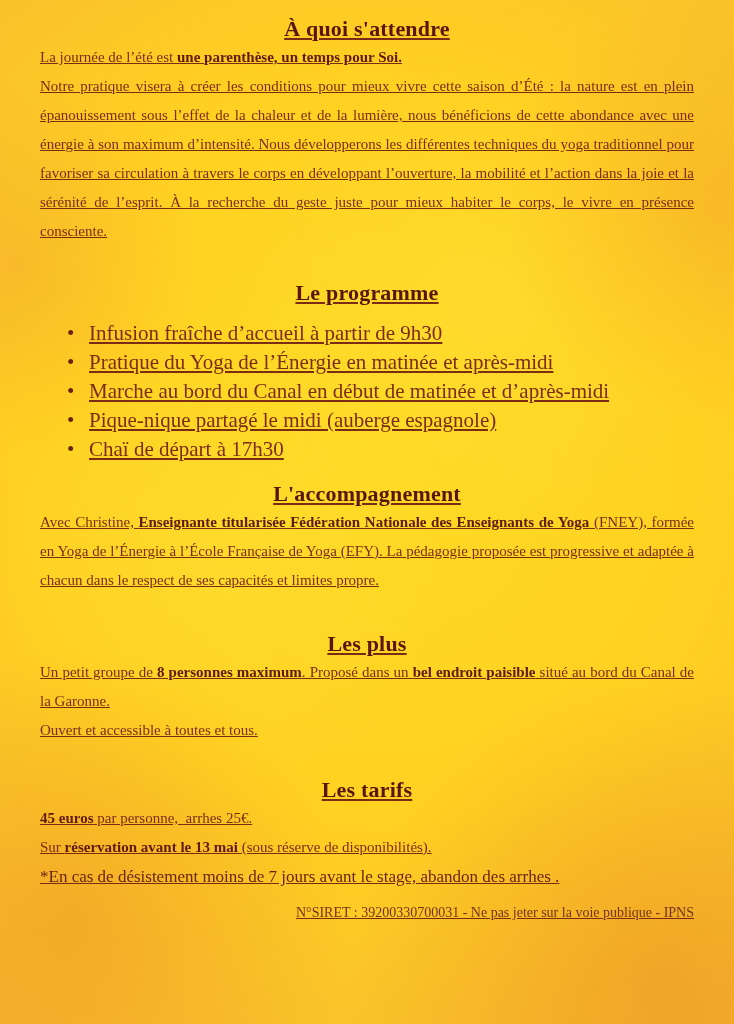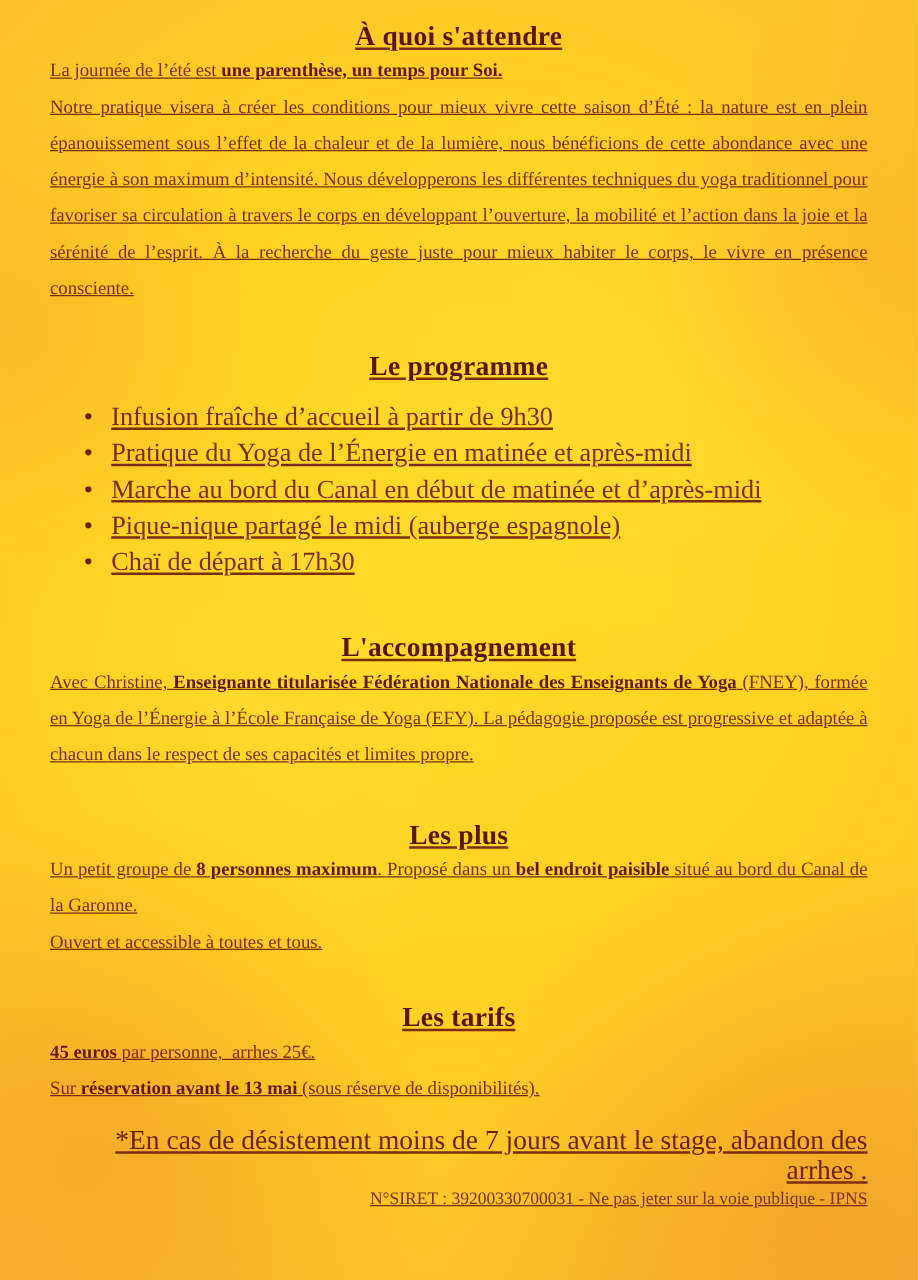--- a/index.html
+++ b/index.html
@@ -33,21 +33,21 @@
     line-height: 29px;
     font-weight: bold;
     color: #5a150b;
     letter-spacing: .2px;
   }
   p { margin: 0; font-size: 15px; line-height: 29px; }
   .just { text-align: justify; }
   .b { font-weight: bold; color: #61190c; }
   .lead { text-align: left; }
   .mt-prog { margin-top: 32px; }
-  .mt-acc  { margin-top: 39px; }
+  .mt-acc  { margin-top: 15px; }
   .mt-plus { margin-top: 34px; }
   .mt-tar  { margin-top: 30px; }
   ul.programme {
     margin: 12px; padding: 0; list-style: none;
   }
   ul.programme li {
     position: relative;
     padding-left: 37px;
     font-size: 21px;
     line-height: 29px;
@@ -55,28 +55,28 @@
   ul.programme li::before {
     content: "\2022";
     position: absolute;
     left: 15px;
     top: 0;
     font-size: 21px;
     color: #692110;
   }
   .keepspace { white-space: pre-wrap; }
   .footnote {
-    margin-top: 14px;
-    text-align: right;
-    font-size: 22px;
+    margin-top: 3px;
+    text-align: left;
+    font-size: 17px;
     line-height: 24px;
     color: #692412;
   }
   .legal {
-    margin-top: 3px;
+    margin-top: 15px;
     text-align: right;
     font-size: 14px;
     line-height: 18px;
     color: #753317;
   }
 </style>
 </head>
 <body>
 
 <div class="page">

